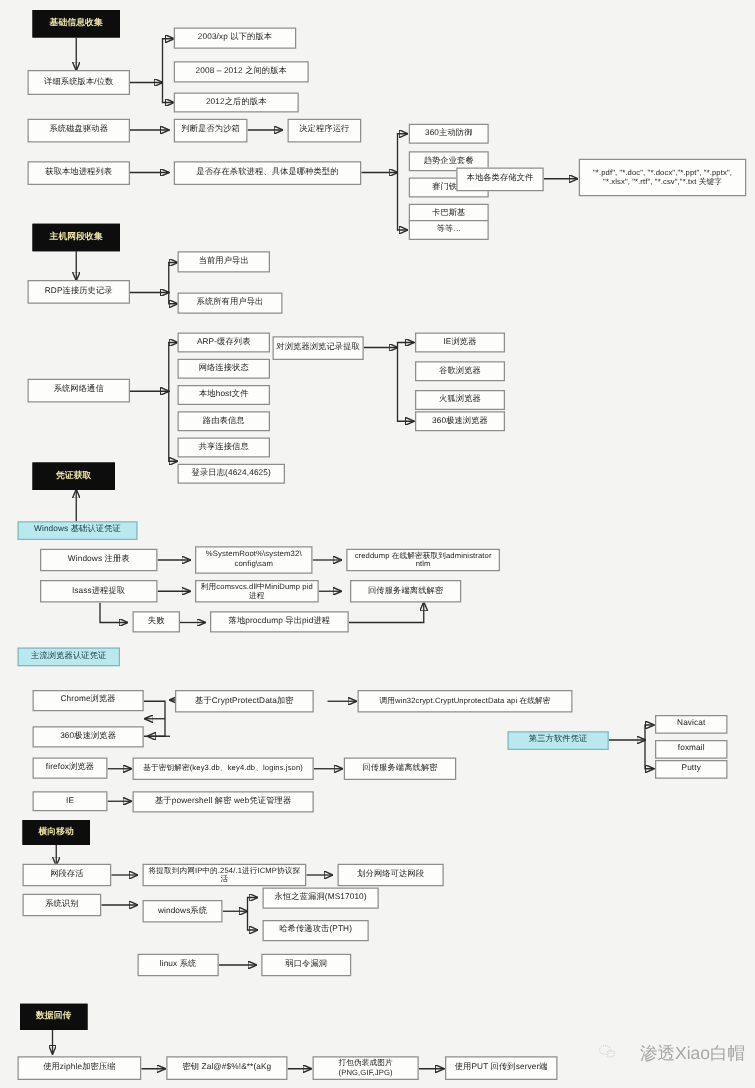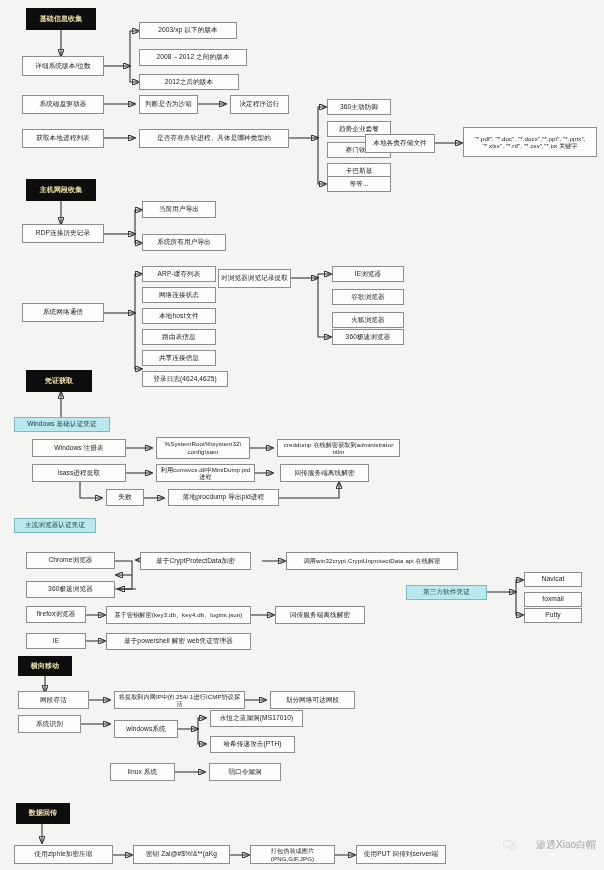--- a/index.html
+++ b/index.html
@@ -35,21 +35,21 @@
     background:#b9e9ee;
     border:1px solid #7fb9c0;
     color:#15343a;
     font-size:6.6px;
   }
   svg.wires{position:absolute;left:0;top:0;width:604px;height:870px;pointer-events:none;}
   svg.wires path,svg.wires line{stroke:#2b2b2b;stroke-width:1.05;fill:none;}
   .wm{
     position:absolute;right:8px;bottom:18px;
     display:flex;align-items:flex-start;gap:20px;
-    color:#9a9a9a;font-size:10px;opacity:.85;
+    color:#9a9a9a;font-size:14px;opacity:.85;
   }
   .wm .bub{width:13px;height:13px;position:relative;opacity:.55;}
   .wm .bub i{
     position:absolute;border:1px dotted #a8a8a8;border-radius:50%;
     display:block;
   }
   .wm .bub i.a{width:8px;height:6px;left:0;top:2px;}
   .wm .bub i.b{width:5px;height:4px;left:6px;top:6px;}
 </style>
 </head>

